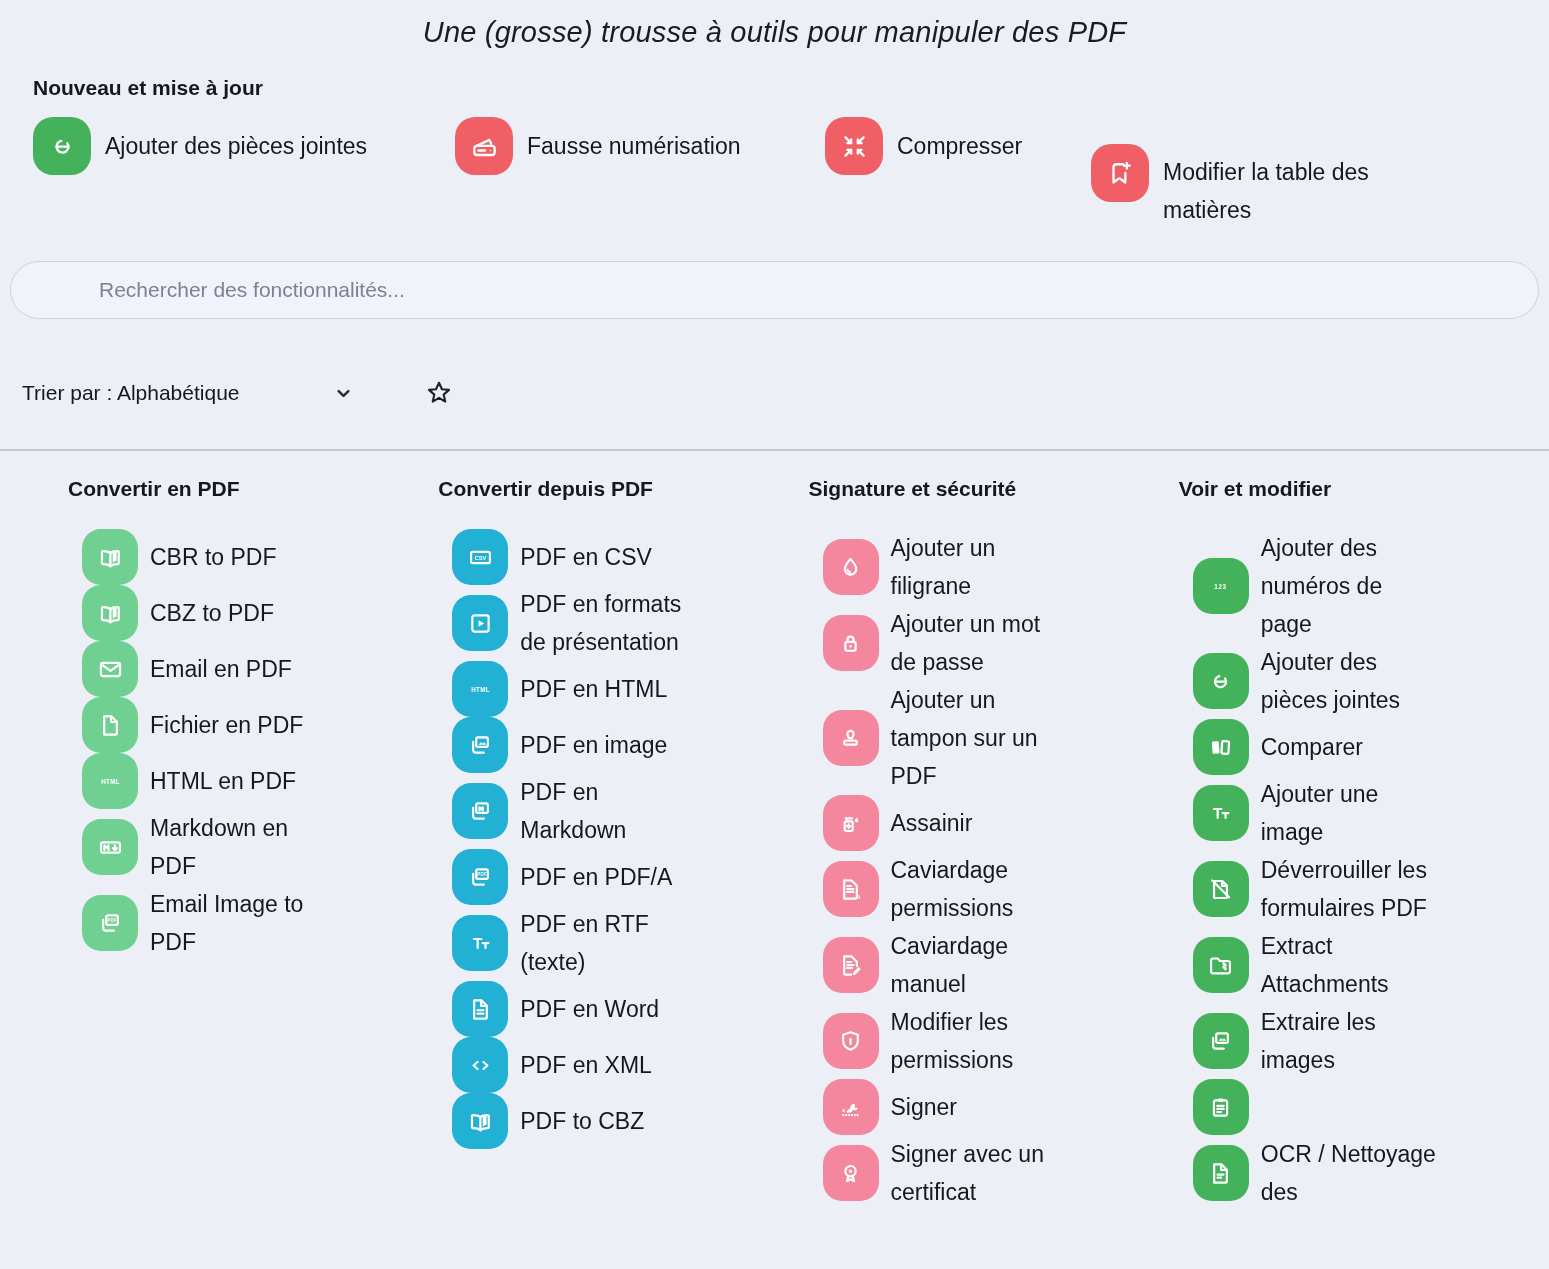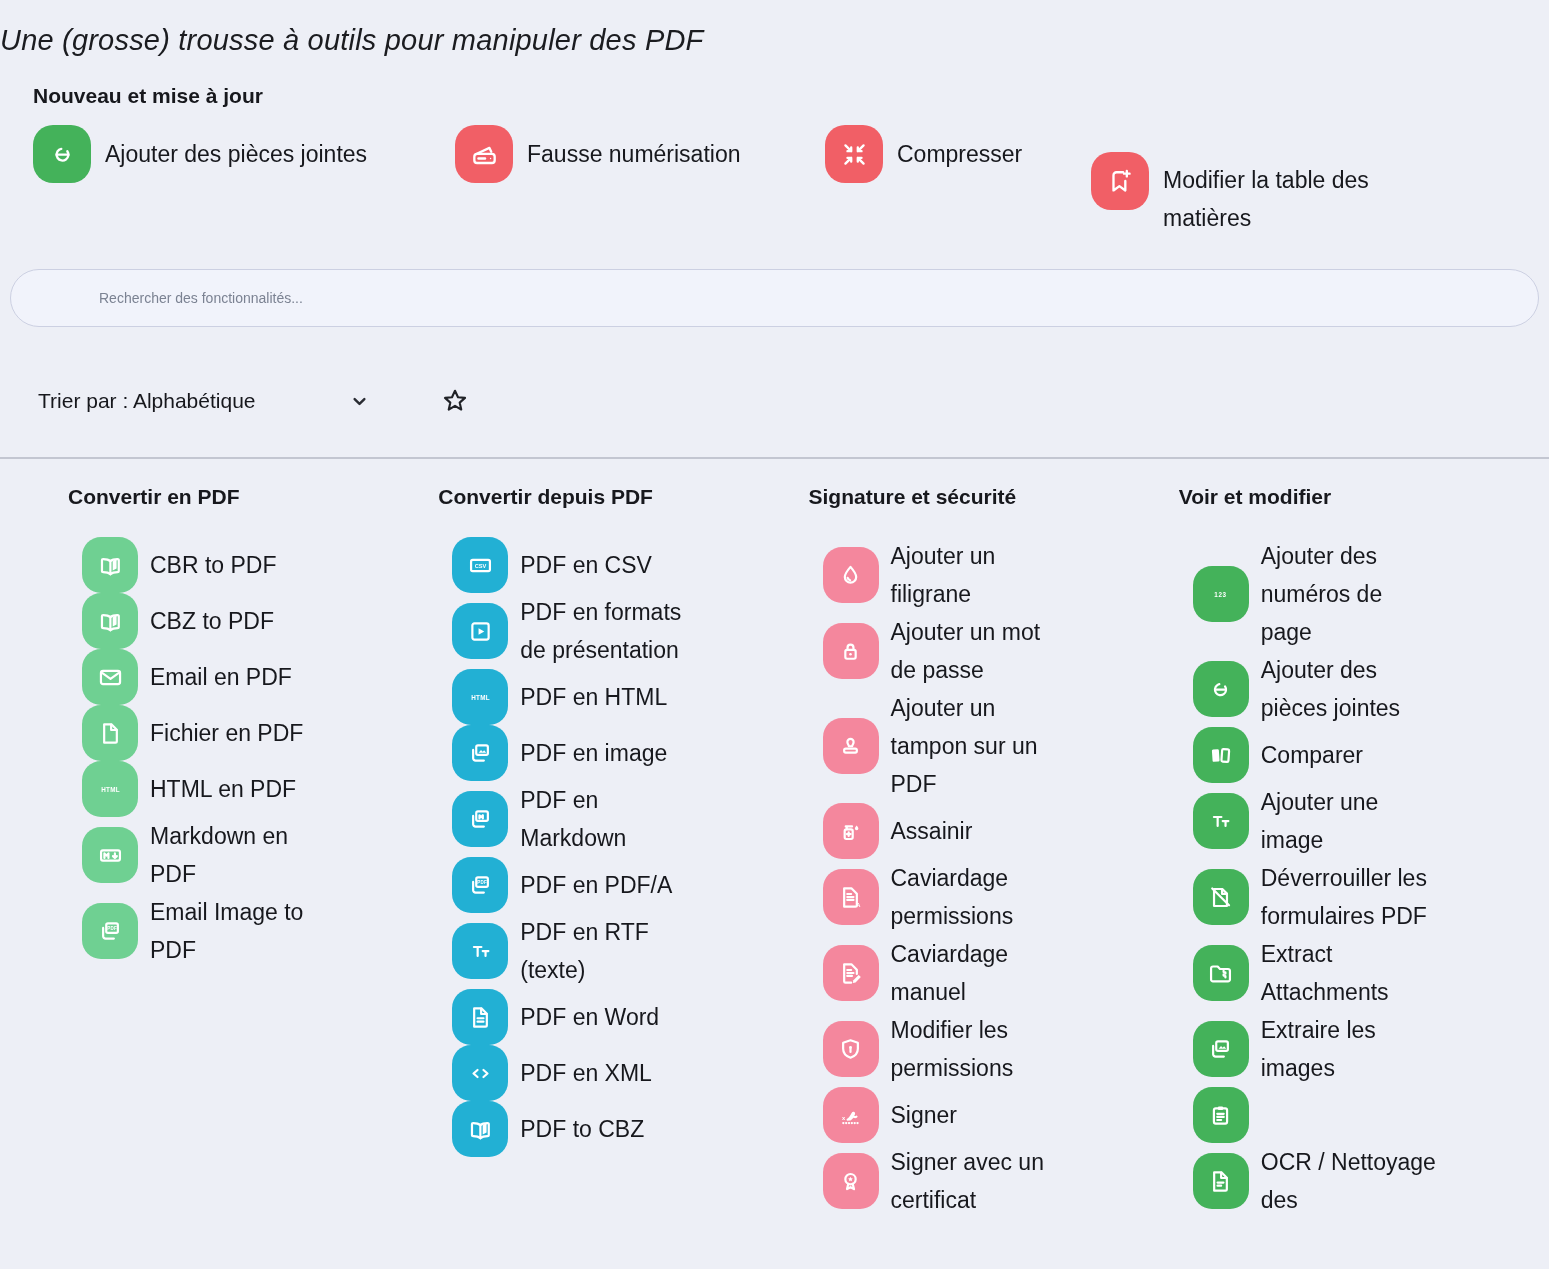--- a/index.html
+++ b/index.html
@@ -1,39 +1,39 @@
 <!DOCTYPE html>
 <html><head>
 <meta charset="utf-8">
 <style>
   html,body{margin:0;padding:0;width:1549px;height:1269px;overflow:hidden;
     background:#edeff6;color:#17181d;
     font-family:"Liberation Sans","DejaVu Sans",sans-serif;}
-  .page-title{padding-top:20px;font-style:italic;font-weight:400;
+  .page-title{padding-top:12px;text-align:center;font-style:italic;font-weight:400;
     font-size:29px;line-height:40px;color:#1b1c20;letter-spacing:.2px;}
   .new-heading{margin:24px 0 12px 33px;font-size:21px;font-weight:700;}
   .featured{display:grid;grid-template-columns:422px 370px 266px 1fr;
     padding-left:33px;margin-top:17px;align-items:start;}
   .feat{display:flex;align-items:center;gap:14px;cursor:pointer;}
   .badge{flex:0 0 auto;display:flex;align-items:center;justify-content:center;}
   .badge.b58{width:58px;height:58px;border-radius:20px;}
   .badge.b56{width:56px;height:56px;border-radius:19px;}
   .glyph{display:block;}
   .b58 .glyph{width:33px;height:33px;}
   .b56 .glyph{width:31px;height:31px;}
   .glyph{stroke:#fff;fill:none;stroke-width:1.7;stroke-linecap:round;stroke-linejoin:round;}
   .feat-label{font-size:23px;line-height:38px;max-width:310px;}
   .feat:nth-child(4) .feat-label{max-width:250px;margin-top:36px;}
   .searchbar{margin:32px 10px 0 10px;height:58px;border-radius:29px;
     background:#f1f3fb;border:1px solid #ccd0e2;box-sizing:border-box;display:flex;align-items:center;}
   .searchbar input{flex:1;border:none;outline:none;background:transparent;
-    padding:0 30px 0 88px;font-size:14px;color:#000000;
+    padding:0 30px 0 88px;font-size:21px;color:#000000;
     font-family:"Liberation Sans","DejaVu Sans",sans-serif;}
   .searchbar input::placeholder{color:#7b8292;}
-  .sort-row{margin:56px 0 0 38px;display:flex;align-items:center;height:36px;}
+  .sort-row{margin:56px 0 0 22px;display:flex;align-items:center;height:36px;}
   .sort-select{display:flex;align-items:center;justify-content:space-between;
     width:330px;font-size:21px;cursor:pointer;color:#17181d;}
   .chev{width:17px;height:17px;stroke:#2a2c33;fill:none;stroke-width:2;
     stroke-linecap:round;stroke-linejoin:round;}
   .star-btn{margin-left:72px;background:none;border:none;padding:0;cursor:pointer;line-height:0;}
   .star{width:30px;height:30px;stroke:#202227;fill:none;stroke-width:1.7;stroke-linejoin:round;}
   .divider{margin-top:38px;border-top:2px solid #c3c6d1;}
   .columns{display:grid;grid-template-columns:repeat(4,1fr);padding:26px 0 0 68px;}
   .col-heading{font-size:21px;font-weight:700;margin:0 0 28px 0;}
   .tool-list{display:flex;flex-direction:column;gap:0;}

